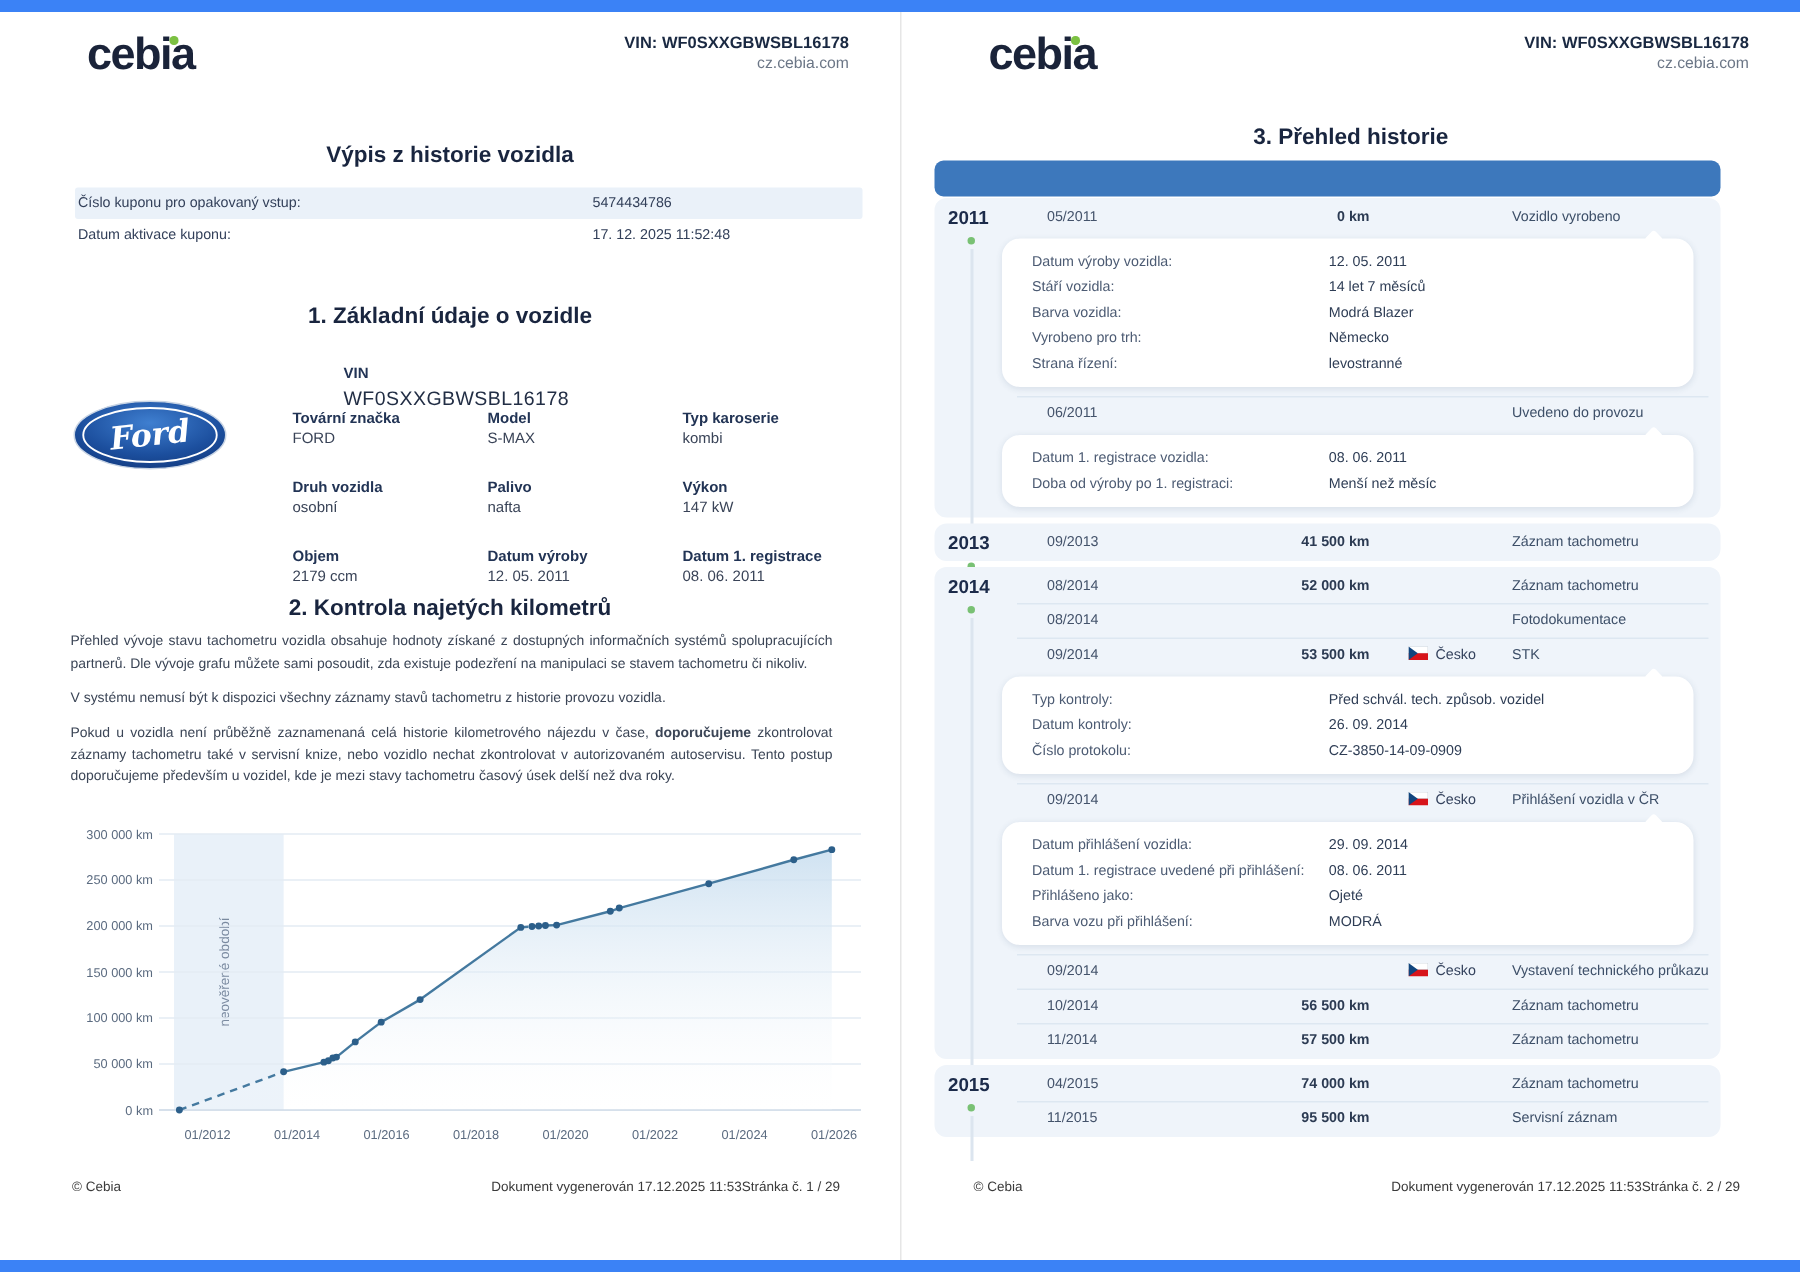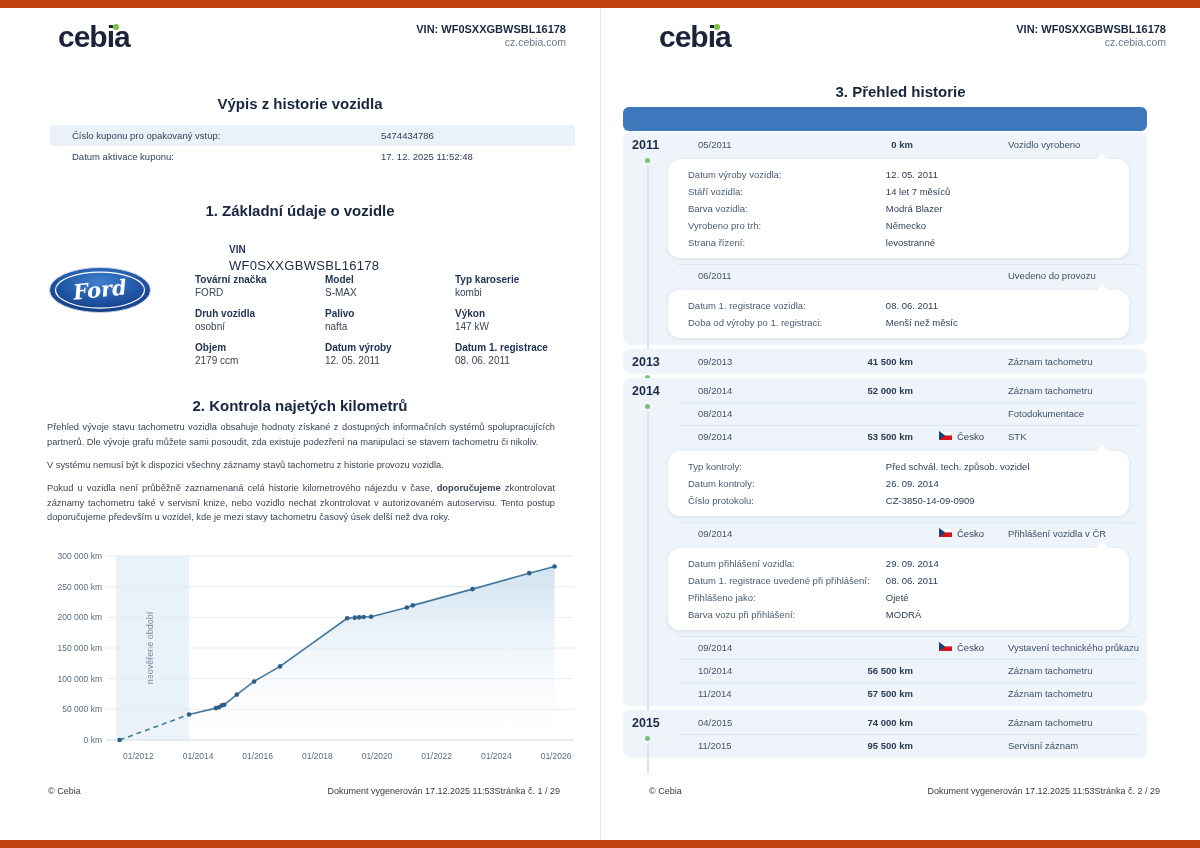--- a/index.html
+++ b/index.html
@@ -1,43 +1,43 @@
 <!DOCTYPE html>
 <html><head>
 <meta charset="utf-8">
 <style>
   html,body{margin:0;padding:0;background:#000;}
-  .stage{position:relative;width:1200px;height:848px;background:#c2410c;overflow:hidden;
+  .stage{position:relative;width:1200px;height:848px;background:#3b82f6;overflow:hidden;
          font-family:"Liberation Sans","DejaVu Sans",sans-serif;-webkit-font-smoothing:antialiased;}
   .page{position:absolute;top:8px;width:600px;height:832px;background:#fff;}
   .page-left{left:0;}
   .page-right{left:600px;border-left:1px solid #e6e6e6;box-sizing:border-box;}
 
   
   .brand{position:absolute;left:58px;top:12px;font-size:30px;font-weight:bold;letter-spacing:-1px;color:#1a2339;}
   .brand .green-dot{position:absolute;left:55px;top:4px;width:5.5px;height:5.5px;border-radius:50%;background:#7cc142;}
   .vin-head{position:absolute;right:34px;top:15px;text-align:right;}
   .vin-head .v1{font-size:11px;font-weight:bold;color:#1a2942;}
   .vin-head .v2{font-size:10.5px;color:#6b7686;margin-top:1px;text-align:right;}
 
   .doc-title{position:absolute;left:0;right:0;text-align:center;font-size:15px;font-weight:bold;color:#19253f;}
 
   
   .info-table{position:absolute;left:50px;top:117px;width:525px;}
   .info-row{display:flex;align-items:center;height:21px;font-size:9.5px;color:#33405a;}
   .info-row.striped{background:#eaf1f9;border-radius:2px;}
-  .info-row .lab{padding-left:22px;flex:1;}
-  .info-row .val{width:194px;}
+  .info-row .lab{padding-left:2px;flex:1;}
+  .info-row .val{width:180px;}
 
   
   .vin-block{position:absolute;left:195px;top:236px;margin-left:34px;}
   .vin-block .l{font-size:10px;font-weight:bold;color:#223455;}
   .vin-block .v{font-size:13px;color:#222e45;margin-top:3px;letter-spacing:.3px;}
   .ford-logo{position:absolute;left:48px;top:258px;width:104px;height:48px;}
-  .veh-grid{position:absolute;left:195px;top:266px;display:grid;grid-template-columns:130px 130px 140px;row-gap:10px;}
+  .veh-grid{position:absolute;left:195px;top:266px;display:grid;grid-template-columns:130px 130px 140px;row-gap:22px;}
   .veh-item .fl{font-size:10px;font-weight:bold;color:#223455;}
   .veh-item .fv{font-size:10px;color:#394357;margin-top:2px;}
 
   
   .sec2-text{position:absolute;left:47px;top:412px;width:508px;font-size:9.3px;line-height:1.6;color:#3b4556;text-align:justify;}
   .sec2-text p{margin:0 0 8px 0;}
   .sec2-text .bold{font-weight:bold;}
 
   .chart-wrap{position:absolute;left:42px;top:540px;}
 

